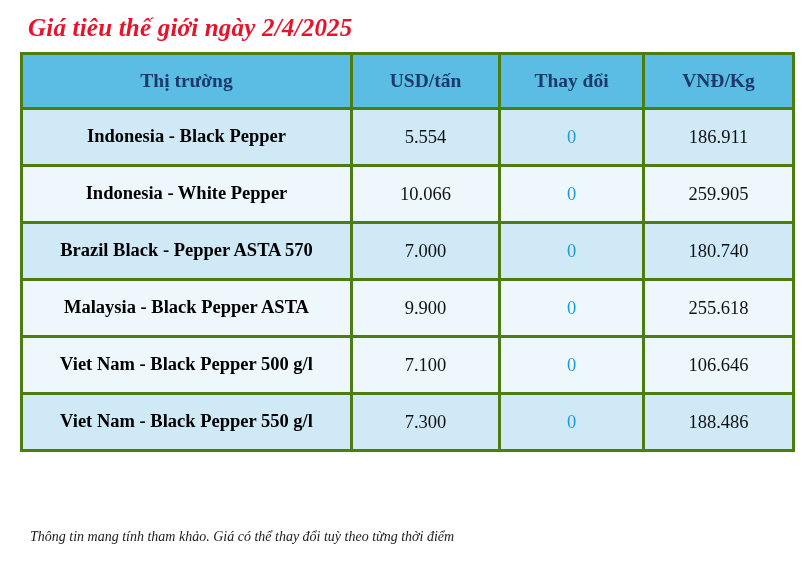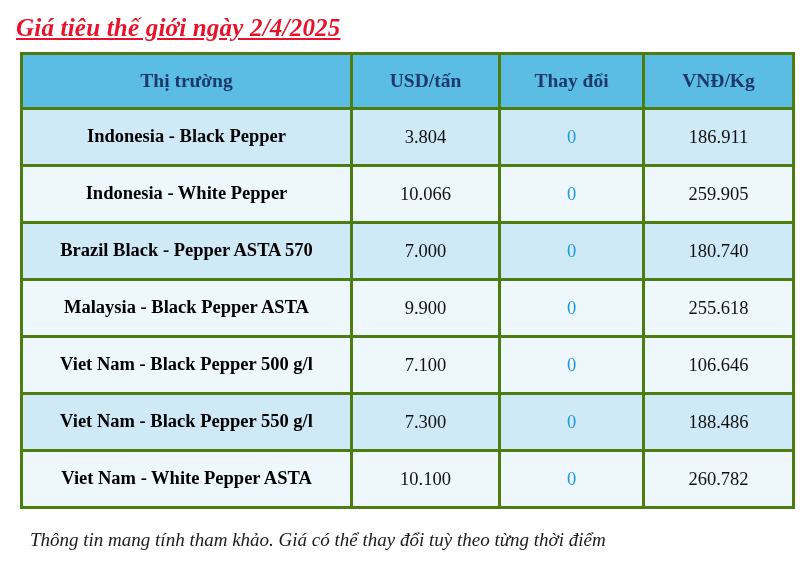--- a/index.html
+++ b/index.html
@@ -14,30 +14,29 @@
     overflow: hidden;
   }
   .page {
     position: relative;
     width: 811px;
     height: 568px;
     box-sizing: border-box;
   }
   .title {
     position: absolute;
-    left: 16px;
+    left: 28px;
     top: 14px;
     font-family: "Liberation Serif", serif;
     font-style: italic;
     font-weight: bold;
     font-size: 25px;
     color: #e8122b;
     letter-spacing: 0.2px;
     white-space: nowrap;
-    text-decoration: underline;
   }
   .table-wrap {
     position: absolute;
     left: 20px;
     top: 52px;
     width: 772px;
   }
   table.price-table {
     border-collapse: collapse;
     width: 772px;
@@ -84,21 +83,21 @@
   .col-market { width: 330px; }
   .col-usd { width: 148px; }
   .col-change { width: 144px; }
   .col-vnd { width: 150px; }
   .footnote {
     position: absolute;
     left: 30px;
     top: 529px;
     font-family: "Liberation Serif", serif;
     font-style: italic;
-    font-size: 19px;
+    font-size: 14px;
     color: #1a1a1a;
     white-space: nowrap;
   }
 </style>
 </head>
 <body>
 
 <div class="page">
 
   <div class="title">Giá tiêu thế giới ngày 2/4/2025</div>
@@ -115,21 +114,21 @@
         <tr>
           <th>Thị trường</th>
           <th>USD/tấn</th>
           <th>Thay đổi</th>
           <th>VNĐ/Kg</th>
         </tr>
       </thead>
       <tbody>
         <tr class="odd">
           <td class="market">Indonesia - Black Pepper</td>
-          <td>3.804</td>
+          <td>5.554</td>
           <td class="change">0</td>
           <td>186.911</td>
         </tr>
         <tr class="even">
           <td class="market">Indonesia - White Pepper</td>
           <td>10.066</td>
           <td class="change">0</td>
           <td>259.905</td>
         </tr>
         <tr class="odd">
@@ -149,25 +148,19 @@
           <td>7.100</td>
           <td class="change">0</td>
           <td>106.646</td>
         </tr>
         <tr class="odd">
           <td class="market">Viet Nam - Black Pepper 550 g/l</td>
           <td>7.300</td>
           <td class="change">0</td>
           <td>188.486</td>
         </tr>
-        <tr class="even">
-          <td class="market">Viet Nam - White Pepper ASTA</td>
-          <td>10.100</td>
-          <td class="change">0</td>
-          <td>260.782</td>
-        </tr>
       </tbody>
     </table>
   </div>
 
   <div class="footnote">Thông tin mang tính tham khảo. Giá có thể thay đổi tuỳ theo từng thời điểm</div>
 
 </div>
 
 </body></html>

